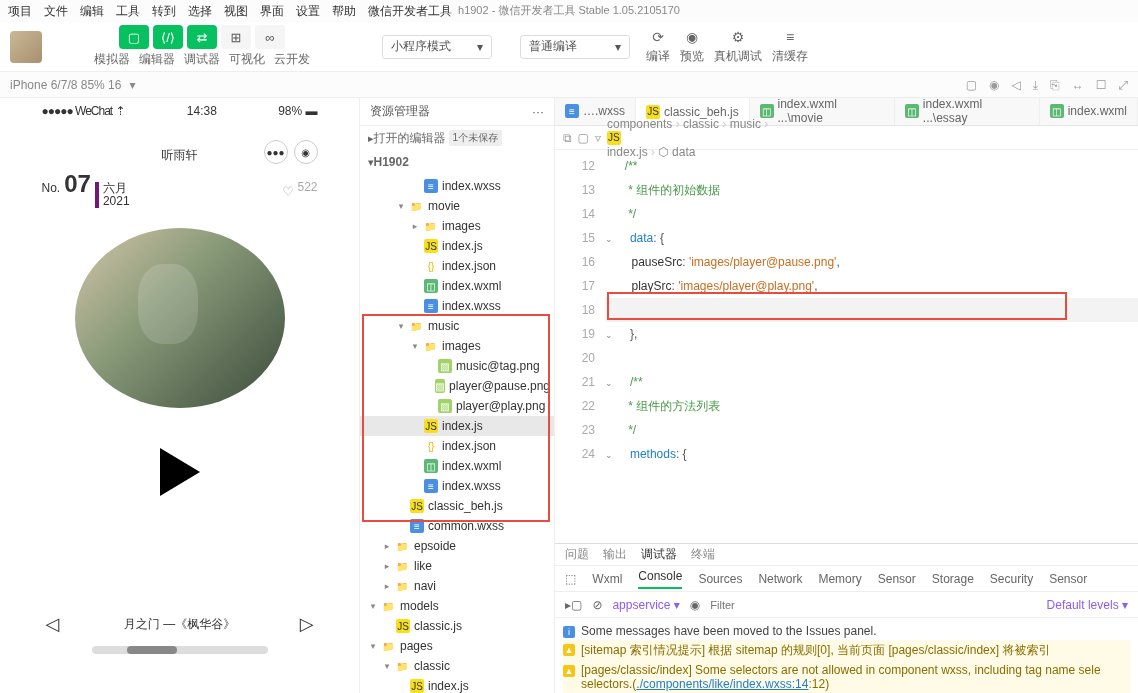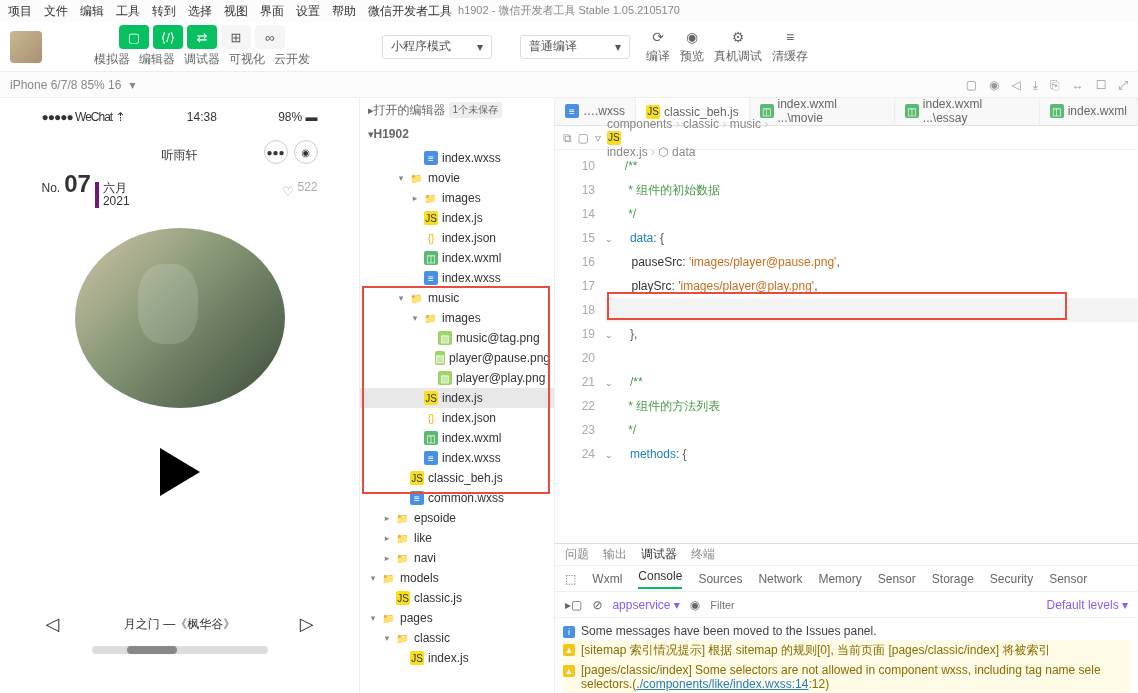--- a/index.html
+++ b/index.html
@@ -20,21 +20,21 @@
 .icon-col{display:flex;flex-direction:column;align-items:center;gap:2px;font-size:10px;color:#666}
 .icon-col .ic{width:22px;height:18px;display:flex;align-items:center;justify-content:center;font-size:14px;color:#666}
 
 .subbar{height:26px;background:#fcfcfc;border-bottom:1px solid #eee;display:flex;align-items:center;padding:0 10px;font-size:11px;color:#888;gap:8px}
 .subbar .sp{flex:1}
 .subbar .ic{color:#999}
 
 .main{display:flex;height:595px}
 .simulator{width:360px;border-right:1px solid #eee;display:flex;justify-content:center;padding-top:6px;position:relative}
 .phone{width:300px;height:560px;background:#fff;display:flex;flex-direction:column}
-.status{height:20px;display:flex;align-items:flex-end;justify-content:space-between;padding:0 12px;font-size:11px}
+.status{height:20px;display:flex;align-items:flex-start;justify-content:space-between;padding:0 12px;font-size:11px}
 .status .dots{letter-spacing:-1px}
 .appbar{height:40px;display:flex;align-items:flex-end;justify-content:center;position:relative;font-size:14px}
 .appbar .caps{position:absolute;right:12px;display:flex;gap:6px}
 .cap{width:24px;height:24px;border:1px solid #ccc;border-radius:12px;display:flex;align-items:center;justify-content:center;font-size:10px}
 .content{flex:1;padding:6px 12px;display:flex;flex-direction:column}
 .crow{display:flex;align-items:center;justify-content:space-between;margin-bottom:12px}
 .num{display:flex;align-items:baseline;gap:4px}
 .num .no{font-size:12px}.num .big{font-size:24px;font-weight:bold}.num .date{font-size:9px;line-height:1.1;border-left:4px solid #701a75;padding-left:4px}
 .heart{color:#aaa;font-size:13px}
 .album{width:210px;height:180px;border-radius:50%;margin:8px auto;overflow:hidden;background:linear-gradient(135deg,#d4c5a9 0%,#8a9b7a 40%,#3a4a3a 100%);position:relative}
@@ -216,20 +216,24 @@
           <span class="arr">◁</span>
           <span>月之门 —《枫华谷》</span>
           <span class="arr">▷</span>
         </div>
         <div class="slider"></div>
       </div>
     </div>
   </div>
 
   <div class="explorer">
+    <div class="ex-hdr">
+        <span>资源管理器</span>
+        <span>···</span>
+      </div>
     <div class="ex-row">▸ <span>打开的编辑器</span>&nbsp;<span class="tag">1个未保存</span></div>
     <div class="ex-row">▾ <b>H1902</b></div>
     <div class="tree" id="tree">
       <div class="redbox" style="top:140px;left:2px;width:188px;height:208px"></div>
     <div class="nd" style="padding-left: 50px;">
           <span class="chv"></span>
           <span class="fi wxss">≡</span>
           <span>index.wxss</span>
         </div>
         <div class="nd" style="padding-left: 36px;">
@@ -384,21 +388,21 @@
         </div>
       </div>
     <div class="crumbs">
       <span class="ic">⧉</span>
       <span class="ic">▢</span>
       <span class="ic">▿</span>
       <span id="crumbs-c">components<span style="color:#ccc"> › </span>classic<span style="color:#ccc"> › </span>music<span style="color:#ccc"> › </span><span class="fi js">JS</span> index.js<span style="color:#ccc"> › </span>⬡ data</span>
     </div>
     <div class="code">
       <div class="gut" id="gut">
-          <div>10</div>
+          <div>12</div>
           <div>13</div>
           <div>14</div>
           <div>15</div>
           <div>16</div>
           <div>17</div>
           <div>18</div>
           <div>19</div>
           <div>20</div>
           <div>21</div>
           <div>22</div>

